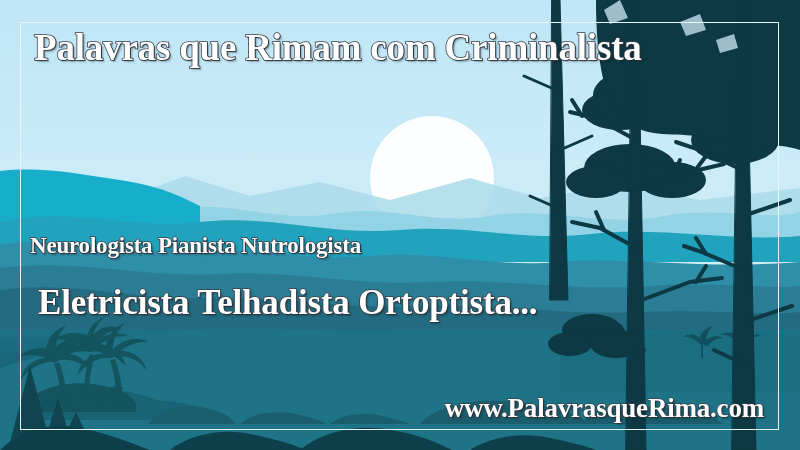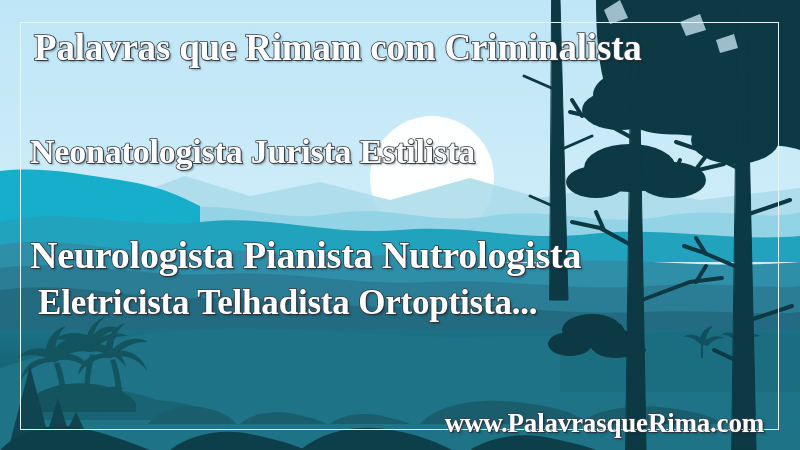--- a/index.html
+++ b/index.html
@@ -58,26 +58,26 @@
     height: 450px;
     pointer-events: none;
   }
   .rhyme-line {
     position: absolute;
     left: 30px;
     font-size: 35px;
   }
   .rhyme-line.l0 { top: 133px; font-size: 34px; }
   .rhyme-line.l1 { top: 183px; font-size: 35px; }
-  .rhyme-line.l2 { top: 233px; font-size: 38px; }
+  .rhyme-line.l2 { top: 233px; font-size: 23px; }
   .rhyme-line.l3 { top: 283px; font-size: 35px; margin-left: 8px; }
   #site-url {
     left: auto;
     right: 36px;
-    top: 408px;
+    top: 393px;
     font-size: 27px;
     -webkit-text-stroke: 1.3px #3a3f47;
   }
 </style>
 </head>
 <body>
 
 <div id="stage">
 
   <svg id="scene" viewBox="0 0 800 450" preserveAspectRatio="none">
@@ -244,20 +244,19 @@
         <path d="M716,40 l18,-6 l4,14 l-18,5 z"></path>
       </g>
     </g>
   </svg>
 
   <div id="frame"></div>
 
   <div class="txt" id="title">Palavras que Rimam com Criminalista</div>
 
   <div id="rhyme-block">
-    <div class="txt rhyme-line l0">Neonatologista Jurista Estilista</div>
     <div class="txt rhyme-line l2">Neurologista Pianista Nutrologista</div>
     <div class="txt rhyme-line l3">Eletricista Telhadista Ortoptista...</div>
   </div>
 
   <div class="txt" id="site-url">www.PalavrasqueRima.com</div>
 
 </div>
 
 </body></html>

